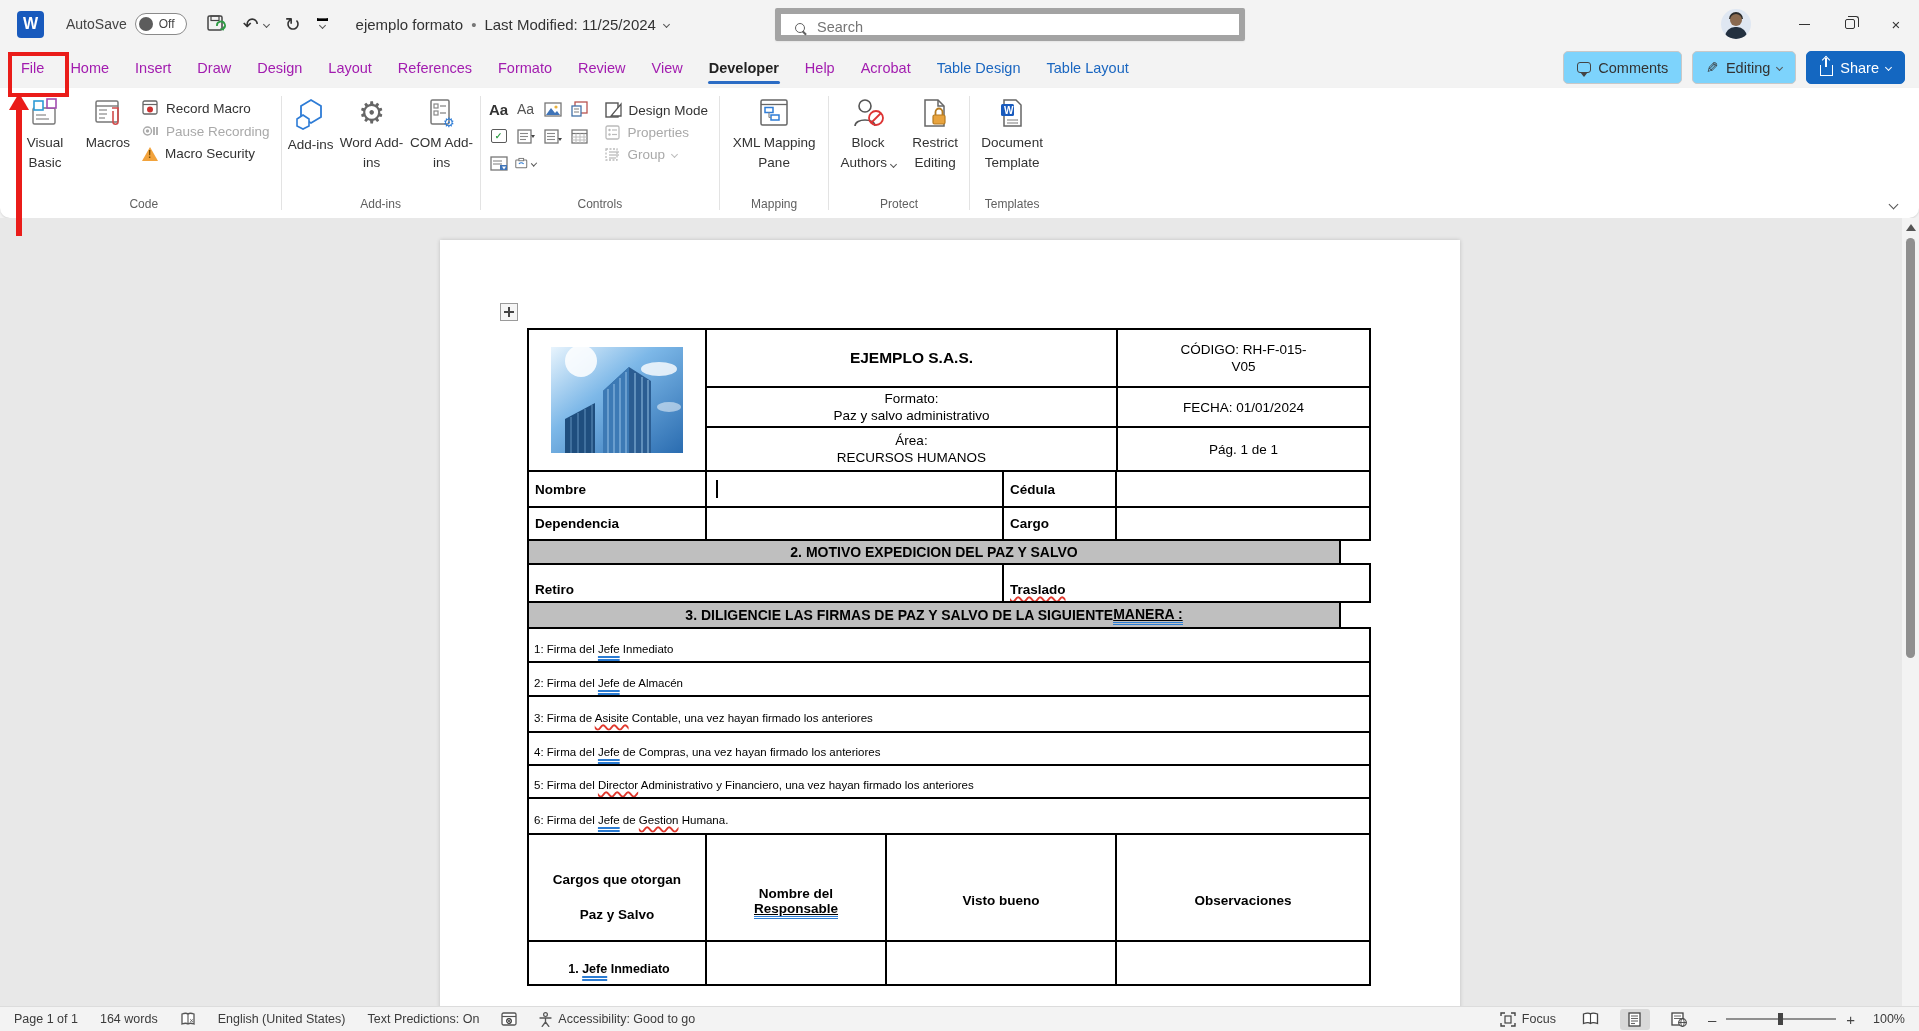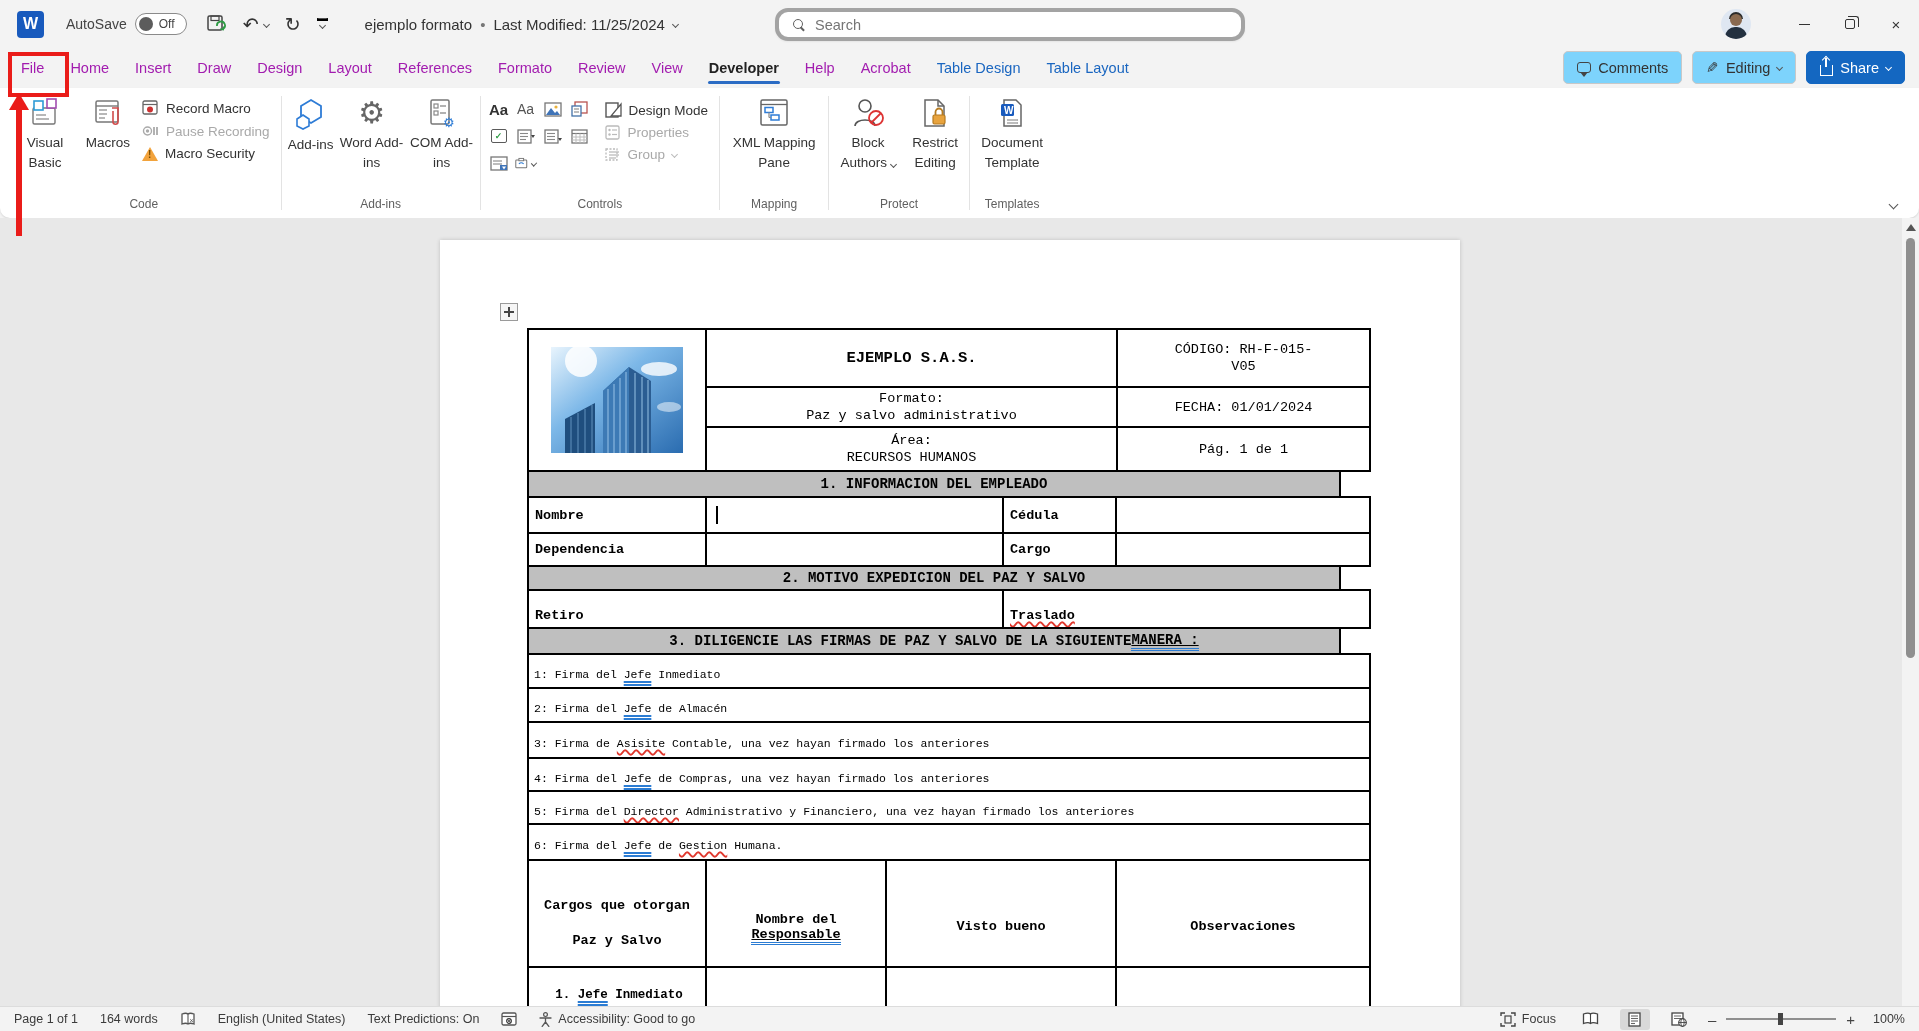--- a/index.html
+++ b/index.html
@@ -12,22 +12,22 @@
   .autosave { display:flex; align-items:center; gap:8px; margin-left:22px; font-size:14px; color:#444; }
   .toggle { width:52px; height:22px; border:1px solid #8a8a8a; border-radius:11px; display:flex; align-items:center; padding:0 6px 0 3px; gap:6px; background:#fff; }
   .toggle .knob { width:14px; height:14px; border-radius:50%; background:#5c5c5c; }
   .toggle .state { font-size:12px; color:#444; }
   .qat { display:flex; align-items:center; gap:16px; margin-left:18px; color:#333; }
   .qat-btn { display:flex; align-items:center; font-size:19px; color:#333; cursor:default; }
   .chev { width:7px; height:7px; border-right:1.6px solid #555; border-bottom:1.6px solid #555; transform:rotate(45deg); display:inline-block; }
   .chev.sm { width:5px; height:5px; }
   .qat-sep-btn { display:flex; flex-direction:column; align-items:center; gap:2px; }
   .qat-sep-btn .bar { width:11px; height:0; border-top:1.6px solid #555; }
-  .doc-title { display:flex; align-items:center; gap:8px; margin-left:37px; font-size:15px; color:#333; }
-  .searchbox { position:absolute; left:775px; top:8px; width:470px; height:33px; background:#fff; border:4px solid #a3a3a3; border-radius:13px; display:flex; align-items:center; padding-left:14px; gap:10px; box-shadow:0 1px 2px rgba(0,0,0,.06); }
+  .doc-title { display:flex; align-items:center; gap:8px; margin-left:28px; font-size:15px; color:#333; }
+  .searchbox { position:absolute; left:775px; top:8px; width:470px; height:33px; background:#fff; border:6px solid #a3a3a3; border-radius:2px; display:flex; align-items:flex-end; padding-left:14px; gap:10px; box-shadow:0 1px 2px rgba(0,0,0,.06); }
   .search-glyph { width:12px; height:12px; position:relative; }
   .search-glyph::before { content:""; position:absolute; width:8px; height:8px; border:1.6px solid #616161; border-radius:50%; }
   .search-glyph::after { content:""; position:absolute; width:5px; height:1.6px; background:#616161; transform:rotate(45deg); left:7px; top:9px; }
   .searchbox input { border:none; outline:none; font-size:14.5px; color:#616161; width:380px; background:transparent; font-family:"Liberation Sans",sans-serif; }
   .tb-right { position:absolute; right:0; top:0; height:48px; display:flex; align-items:center; }
   .avatar { width:30px; height:30px; border-radius:50%; background:#dfe7f2; position:relative; overflow:hidden; margin-right:30px; }
   .avatar .head { position:absolute; width:12px; height:12px; border-radius:50%; background:#8a6a50; left:9px; top:5px; }
   .avatar .hair { position:absolute; width:14px; height:7px; border-radius:7px 7px 0 0; background:#2b2b2b; left:8px; top:3px; }
   .avatar .body { position:absolute; width:22px; height:12px; border-radius:10px 10px 0 0; background:#23303f; left:4px; top:18px; }
   .winbtn { width:46px; height:48px; display:flex; align-items:center; justify-content:center; color:#333; font-size:15px; }
@@ -70,21 +70,21 @@
   .warn-tri::after { content:"!"; position:absolute; left:-2px; top:2px; font-size:10px; font-weight:bold; color:#7a4c00; }
   .ribbon-collapse { position:absolute; right:22px; bottom:10px; }
 
   
   .docarea { height:788px; background:#e8e8e8; position:relative; overflow:hidden; }
   .page { position:absolute; left:440px; top:22px; width:1020px; height:780px; background:#fff; box-shadow:0 0 4px rgba(0,0,0,.18); }
   .tablehandle { position:absolute; left:60px; top:63px; width:18px; height:18px; border:1px solid #9a9a9a; background:#f5f5f5; display:flex; align-items:center; justify-content:center; }
   .th-cross { position:relative; width:10px; height:10px; }
   .th-cross::before { content:""; position:absolute; left:4.4px; top:0; width:1.4px; height:10px; background:#444; }
   .th-cross::after { content:""; position:absolute; top:4.4px; left:0; height:1.4px; width:10px; background:#444; }
-  .doc { position:absolute; left:87px; top:90px; width:814px; font-family:Liberation Mono, monospace; color:#000; }
+  .doc { position:absolute; left:87px; top:90px; width:814px; font-family:Liberation Sans, sans-serif; color:#000; }
   table.dtab { border-collapse:collapse; width:842px; table-layout:fixed; margin-top:-2px; }
   table.dtab td { border:2px solid #000; padding:0; vertical-align:middle; overflow:hidden; }
   .bar { border:2px solid #000; background:#bfbfbf; font-weight:bold; font-size:14px; text-align:center; display:flex; align-items:center; justify-content:center; margin-top:-2px; position:relative; }
   .lblcell { font-weight:bold; font-size:13.5px; padding-left:6px !important; }
   .logo-svg { display:block; margin:0 auto; }
   .c-center { text-align:center; font-size:13.5px; line-height:17px; }
   .company { font-weight:bold; font-size:15.5px; text-align:center; }
   .cursor { display:inline-block; width:1.5px; height:18px; background:#000; vertical-align:middle; margin-left:9px; }
   .lines td { vertical-align:top; font-size:11.5px; padding:7px 0 0 5px !important; }
   .m-blue { text-decoration:underline double; text-decoration-color:#2b7cd3; text-decoration-thickness:2px; text-underline-offset:3px; }
@@ -515,21 +515,20 @@
           <tr style="height:44px">
             <td class="c-center">
               <div>Área:</div>
               <div>RECURSOS HUMANOS</div>
             </td>
             <td class="c-center">Pág. 1  de 1</td>
           </tr>
         </tbody>
           </table>
 
-        <div class="bar" style="height:28px">1. INFORMACION DEL EMPLEADO</div>
         <table class="dtab">
           <colgroup>
               <col style="width:178px">
               <col style="width:297px">
               <col style="width:113px">
               <col style="width:254px">
             </colgroup>
           <tbody>
               <tr style="height:36px">
             <td class="lblcell">Nombre</td>

